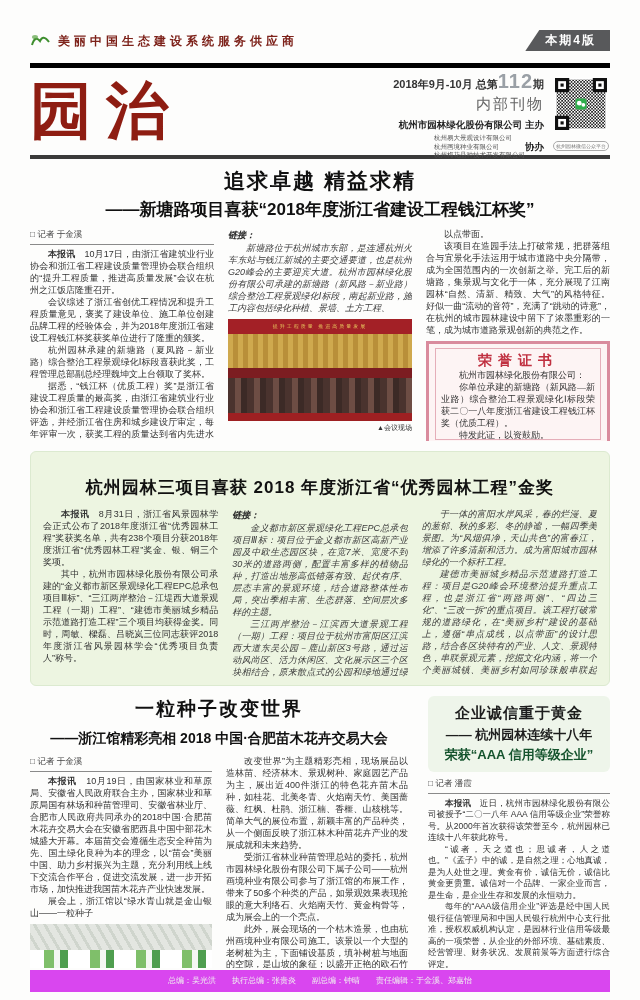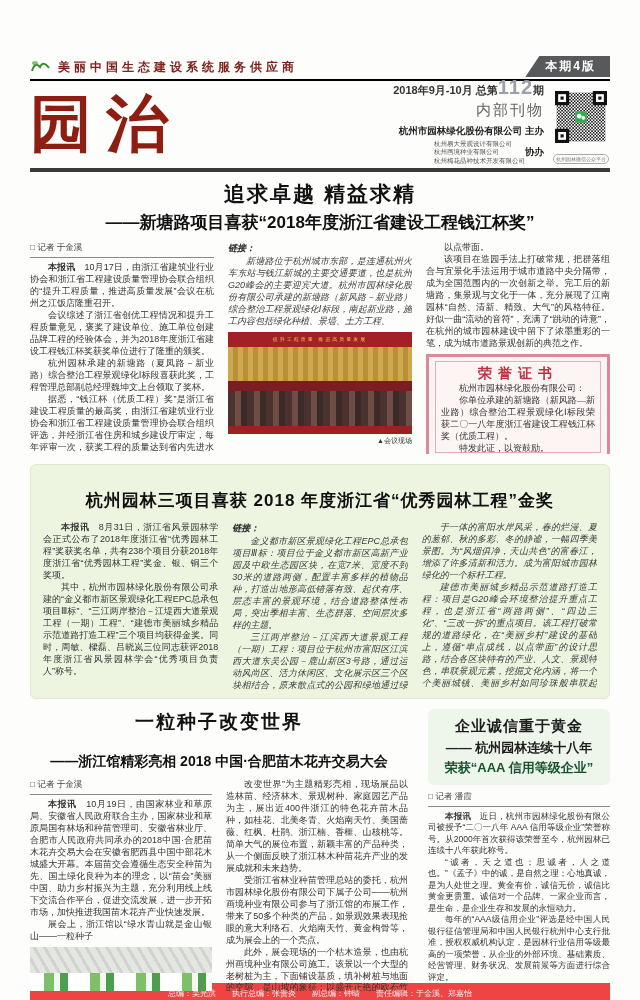--- a/index.html
+++ b/index.html
@@ -4,30 +4,30 @@
 <style>
   * { margin:0; padding:0; box-sizing:border-box; }
   html,body { background:#e9e9e9; }
   .page {
     width:640px; height:1000px; margin:0 auto; background:#fdfdfc;
     font-family:"Liberation Sans","DejaVu Sans",sans-serif; color:#2b2b2b;
     padding:44px 30px 0; overflow:hidden; position:relative;
   }
   
   .topbar { display:flex; justify-content:space-between; align-items:flex-end;
-    border-bottom:2px solid #000000; padding-bottom:2px; height:24px;margin-top:13px; }
+    border-bottom:5px solid #000000; padding-bottom:12px; height:24px; }
   .tagline-wrap { display:flex; align-items:center; gap:6px; }
   .tagline { font-weight:bold; color:#7d221a; font-size:12px; letter-spacing:4px; }
   .edition-badge { background:#58595b; color:#fff; font-weight:bold; font-size:12px;
     padding:2px 14px 2px 20px; letter-spacing:2px;
     clip-path:polygon(14px 0,100% 0,100% 100%,0 100%); }
   .masthead { display:flex; justify-content:space-between; margin-top:6px; height:78px; }
   .paper-name { font-family:"DejaVu Serif","Liberation Serif",serif; font-weight:bold;
     color:#8e1d12; font-size:62px; line-height:74px; letter-spacing:14px; }
-  .mast-right { display:flex; gap:8px; align-items:flex-end; margin-top:4px; }
+  .mast-right { display:flex; gap:8px; align-items:center; margin-top:4px; }
   .issue-block { text-align:right; }
   .issue-line { font-size:11px; font-weight:bold; color:#333; }
   .issue-big { font-size:20px; color:#9aa0a6; font-weight:bold; letter-spacing:1px; }
   .internal { font-size:15px; color:#666; letter-spacing:2px; margin-top:2px; }
   .org-line { font-size:9.5px; font-weight:bold; color:#222; margin-top:5px; }
   .coorg-row { display:flex; align-items:center; justify-content:flex-end; gap:0; margin-top:2px; }
   .coorg-list { text-align:left; }
   .coorg { font-size:6.5px; color:#555; line-height:1.3; }
   .role { font-weight:bold; font-size:9.5px; color:#222; }
   .qr-block { width:58px; text-align:center; }
@@ -61,35 +61,35 @@
     font-size:14px; letter-spacing:6px; }
   .cert-line { font-size:5.5px; color:#b4606e; text-align:left; line-height:1.5; text-indent:1em;font-family:Liberation Serif, serif; }
   
   .green-box { background:#edf5e1; border:1px solid #dcead0; border-radius:6px;
     margin-top:10px; padding:24px 12px 8px; }
   .art2-title { font-size:17px; letter-spacing:1px; margin-bottom:10px; }
   .art2-cols { height:168px; }
   
   .bottom-row { display:grid; grid-template-columns:378px 182px; gap:20px; margin-top:10px; height:266px; }
   .art3-title { font-size:19px; letter-spacing:2px; }
-  .art3-sub { font-size:14px; margin:18px 0 8px; }
+  .art3-sub { font-size:14px; margin:8px 0 8px; }
   .cols2 { display:grid; grid-template-columns:1fr 1fr; gap:14px; height:212px; overflow:hidden; }
   .photo-expo { height:90px; margin-top:4px; position:relative; overflow:hidden; }
   .expo-ceiling { height:26px; background:repeating-linear-gradient(60deg,#e3e6e1 0 6px,#cfd5cd 6px 9px); }
   .expo-booth { height:40px; background:repeating-linear-gradient(90deg,#ffffff 0 14px,#7fbf6a 14px 24px,#f4f7f2 24px 30px,#4f9e4f 30px 38px,#ffffff 38px 46px); }
   
   .art4 { overflow:hidden; }
   .art4-head { background:#eef5ea; border-radius:6px; padding:8px 4px; text-align:center; }
   .art4-t1 { font-size:15px; font-weight:bold; color:#1d1d1d; letter-spacing:1px; }
   .art4-t2 { font-size:13px; font-weight:bold; color:#1d1d1d; margin-top:3px; }
   .art4-t3 { font-size:13px; font-weight:bold; color:#14532d; margin-top:2px; }
   .art4 .byline { margin-top:6px; }
   .art4 p { font-size:8.5px; line-height:1.35; text-align:justify; text-indent:2em; color:#333; }
   
-  .footer-bar { background:#ef4444; color:#f0f0f0; text-align:center; font-size:8px;
+  .footer-bar { background:#d946ef; color:#f0f0f0; text-align:center; font-size:8px;
     line-height:1.7; padding:4px 6px; margin-top:8px; }
 </style>
 </head>
 <body>
 
 <div class="page">
 
   <div class="topbar">
     <div class="tagline-wrap">
       <span>

